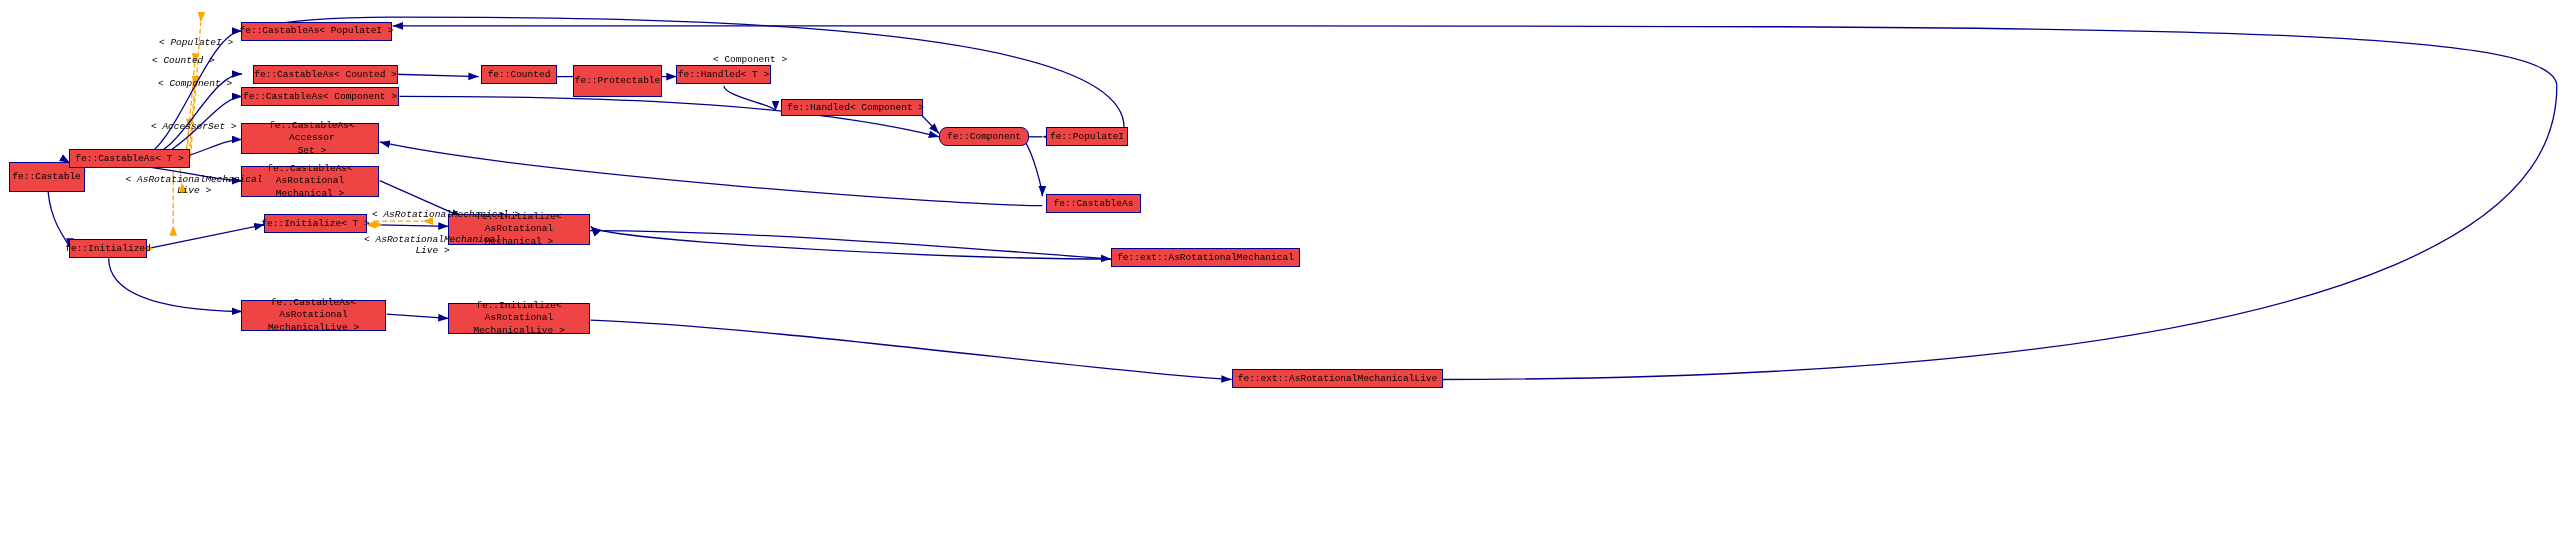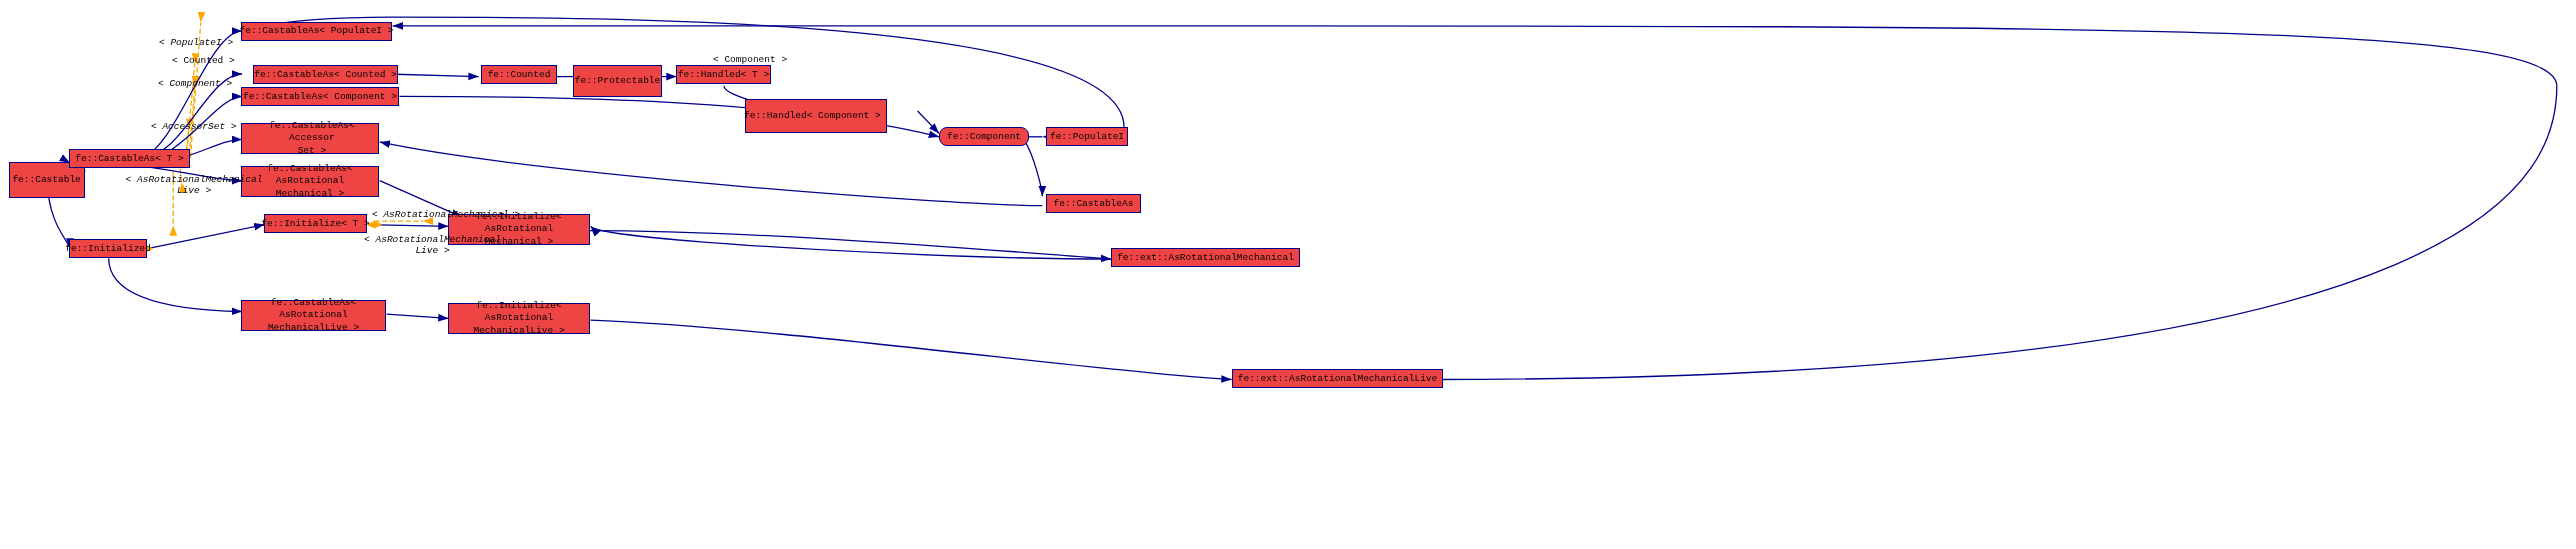--- a/index.html
+++ b/index.html
@@ -149,21 +149,21 @@
 
     <line x1="374" y1="257" x2="374" y2="248" class="arrow-orange" stroke-dasharray="4,2"></line>
     <line x1="434" y1="257" x2="490" y2="257" class="arrow-orange" stroke-dasharray="4,2" marker-end="url(#arrowOrange)"></line>
 
     <polygon points="155,188 163,184 171,188 163,192" class="diamond-orange"></polygon>
 
     <polygon points="160,289 168,285 176,289 168,293" class="diamond-orange"></polygon>
 
   </svg>
 
-  <div class="node" style="left:8.6px; top:162px; width:76px; height:36px; display:flex; align-items:center; justify-content:center;">
+  <div class="node" style="left:8.6px; top:162px; width:76px; height:30px; display:flex; align-items:center; justify-content:center;">
     <span>fe::Castable</span>
   </div>
 
   <div class="node" style="left:69px; top:149px; width:121px; height:19px; display:flex; align-items:center; justify-content:center;">
     <span>fe::CastableAs&lt; T &gt;</span>
   </div>
 
   <div class="node" style="left:241px; top:21.5px; width:151px; height:19px; display:flex; align-items:center; justify-content:center;">
     <span>fe::CastableAs&lt; PopulateI &gt;</span>
   </div>
@@ -213,21 +213,21 @@
   </div>
 
   <div class="node" style="left:676px; top:65px; width:95px; height:19px; display:flex; align-items:center; justify-content:center;">
     <span>fe::Handled&lt; T &gt;</span>
   </div>
 
   <div class="node-label" style="left:713px; top:54px;">
     <span>&lt; Component &gt;</span>
   </div>
 
-  <div class="node" style="left:745px; top:99px; width:142px; height:34px; display:flex; align-items:center; justify-content:flex-end;">
+  <div class="node" style="left:781px; top:99px; width:142px; height:17px; display:flex; align-items:center; justify-content:flex-start;">
     <span>fe::Handled&lt; Component &gt;</span>
   </div>
 
   <div class="node" style="left:939px; top:127px; width:90px; height:19px; display:flex; align-items:center; justify-content:center;border-radius:8px;">
     <span>fe::Component</span>
   </div>
 
   <div class="node" style="left:1046px; top:127px; width:82px; height:19px; display:flex; align-items:center; justify-content:center;">
     <span>fe::PopulateI</span>
   </div>
@@ -241,21 +241,21 @@
   </div>
 
   <div class="node" style="left:1232px; top:369px; width:211px; height:19px; display:flex; align-items:center; justify-content:center;">
     <span>fe::ext::AsRotationalMechanicalLive</span>
   </div>
 
   <div class="node-label" style="left:159px; top:13px; font-style:italic;margin-top:24px;">
     <span>&lt; PopulateI &gt;</span>
   </div>
 
-  <div class="node-label" style="left:172px; top:55px; ">
+  <div class="node-label" style="left:152px; top:55px; font-style:italic;">
     <span>&lt; Counted &gt;</span>
   </div>
 
   <div class="node-label" style="left:158px; top:78px; font-style:italic;">
     <span>&lt; Component &gt;</span>
   </div>
 
   <div class="node-label" style="left:151px; top:121px; font-style:italic;">
     <span>&lt; AccessorSet &gt;</span>
   </div>

